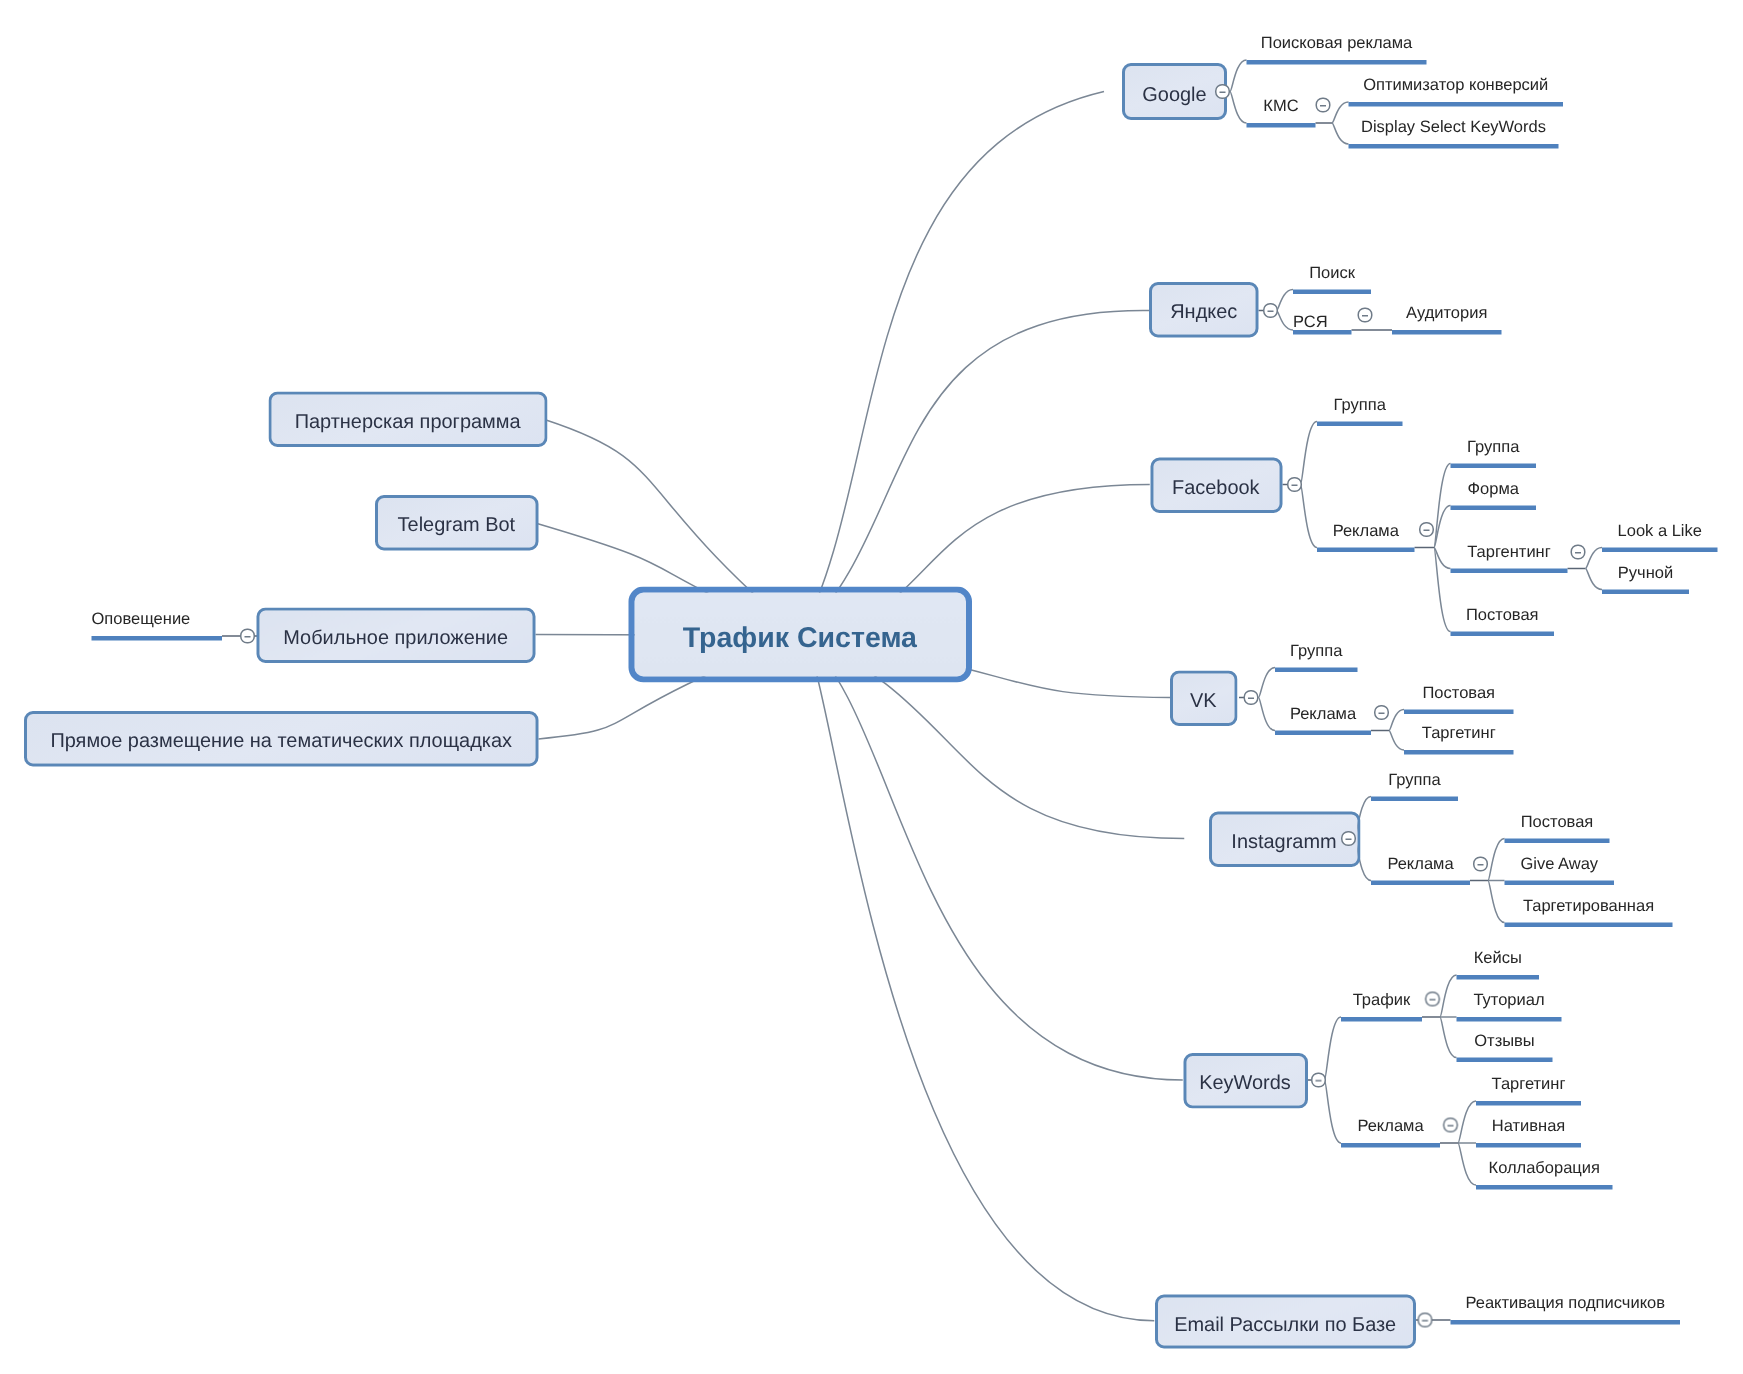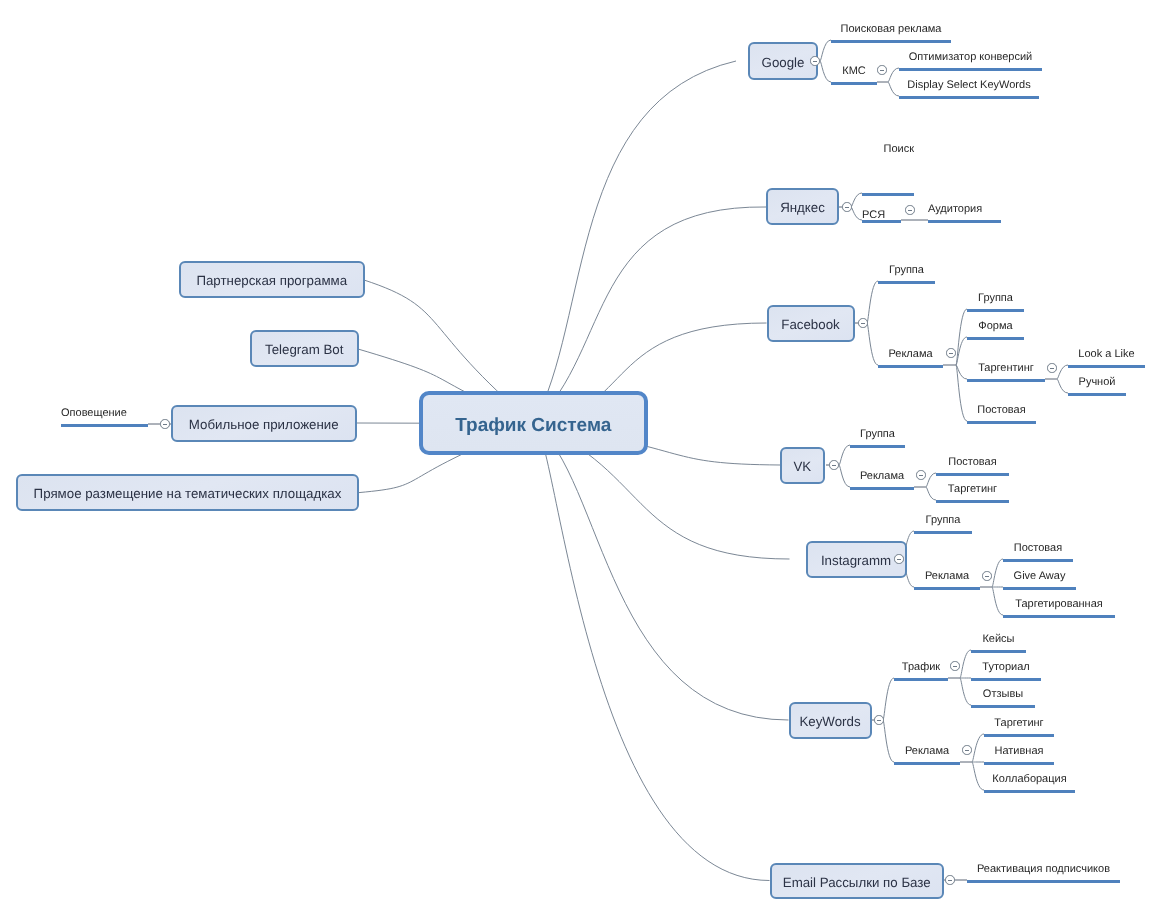--- a/index.html
+++ b/index.html
@@ -128,25 +128,25 @@
     </div>
     <div class="ul" style="left: 831px; top: 40px; width: 120px;"></div>
     <div class="leaf-label" style="font-size: 11px; left: 831px; width: 120px; text-align: center; bottom: 881px;">Поисковая реклама</div>
     <div class="ul" style="left: 831px; top: 82px; width: 46px;"></div>
     <div class="leaf-label" style="font-size: 11px; left: 831px; width: 46px; text-align: center; bottom: 839px;">КМС</div>
     <div class="ul" style="left: 899px; top: 68px; width: 143px;"></div>
     <div class="leaf-label" style="font-size: 11px; left: 899px; width: 143px; text-align: center; bottom: 853px;">Оптимизатор конверсий</div>
     <div class="ul" style="left: 899px; top: 96px; width: 140px;"></div>
     <div class="leaf-label" style="font-size: 11px; left: 899px; width: 140px; text-align: center; bottom: 825px;">Display Select KeyWords</div>
     <div class="ul" style="left: 862px; top: 193px; width: 52px;"></div>
-    <div class="leaf-label" style="font-size: 11px; left: 862px; width: 52px; text-align: right; bottom: 761px;">Поиск</div>
+    <div class="leaf-label" style="font-size: 11px; left: 862px; width: 52px; text-align: center; bottom: 728px;">Поиск</div>
     <div class="ul" style="left: 862px; top: 220px; width: 39px;"></div>
     <div class="leaf-label" style="font-size: 11px; left: 862px; width: 39px; bottom: 695px;">РСЯ</div>
     <div class="ul" style="left: 928px; top: 220px; width: 73px;"></div>
-    <div class="leaf-label" style="font-size: 11px; left: 928px; width: 73px; text-align: left; bottom: 701px;">Аудитория</div>
+    <div class="leaf-label" style="font-size: 11px; left: 928px; width: 73px; text-align: center; bottom: 701px;">Аудитория</div>
     <div class="ul" style="left: 878px; top: 281px; width: 57px;"></div>
     <div class="leaf-label" style="font-size: 11px; left: 878px; width: 57px; text-align: center; bottom: 640px;">Группа</div>
     <div class="ul" style="left: 878px; top: 365px; width: 65px;"></div>
     <div class="leaf-label" style="font-size: 11px; left: 878px; width: 65px; text-align: center; bottom: 556px;">Реклама</div>
     <div class="ul" style="left: 967px; top: 309px; width: 57px;"></div>
     <div class="leaf-label" style="font-size: 11px; left: 967px; width: 57px; text-align: center; bottom: 612px;">Группа</div>
     <div class="ul" style="left: 967px; top: 337px; width: 57px;"></div>
     <div class="leaf-label" style="font-size: 11px; left: 967px; width: 57px; text-align: center; bottom: 584px;">Форма</div>
     <div class="ul" style="left: 967px; top: 379px; width: 78px;"></div>
     <div class="leaf-label" style="font-size: 11px; left: 967px; width: 78px; text-align: center; bottom: 542px;">Таргентинг</div>

